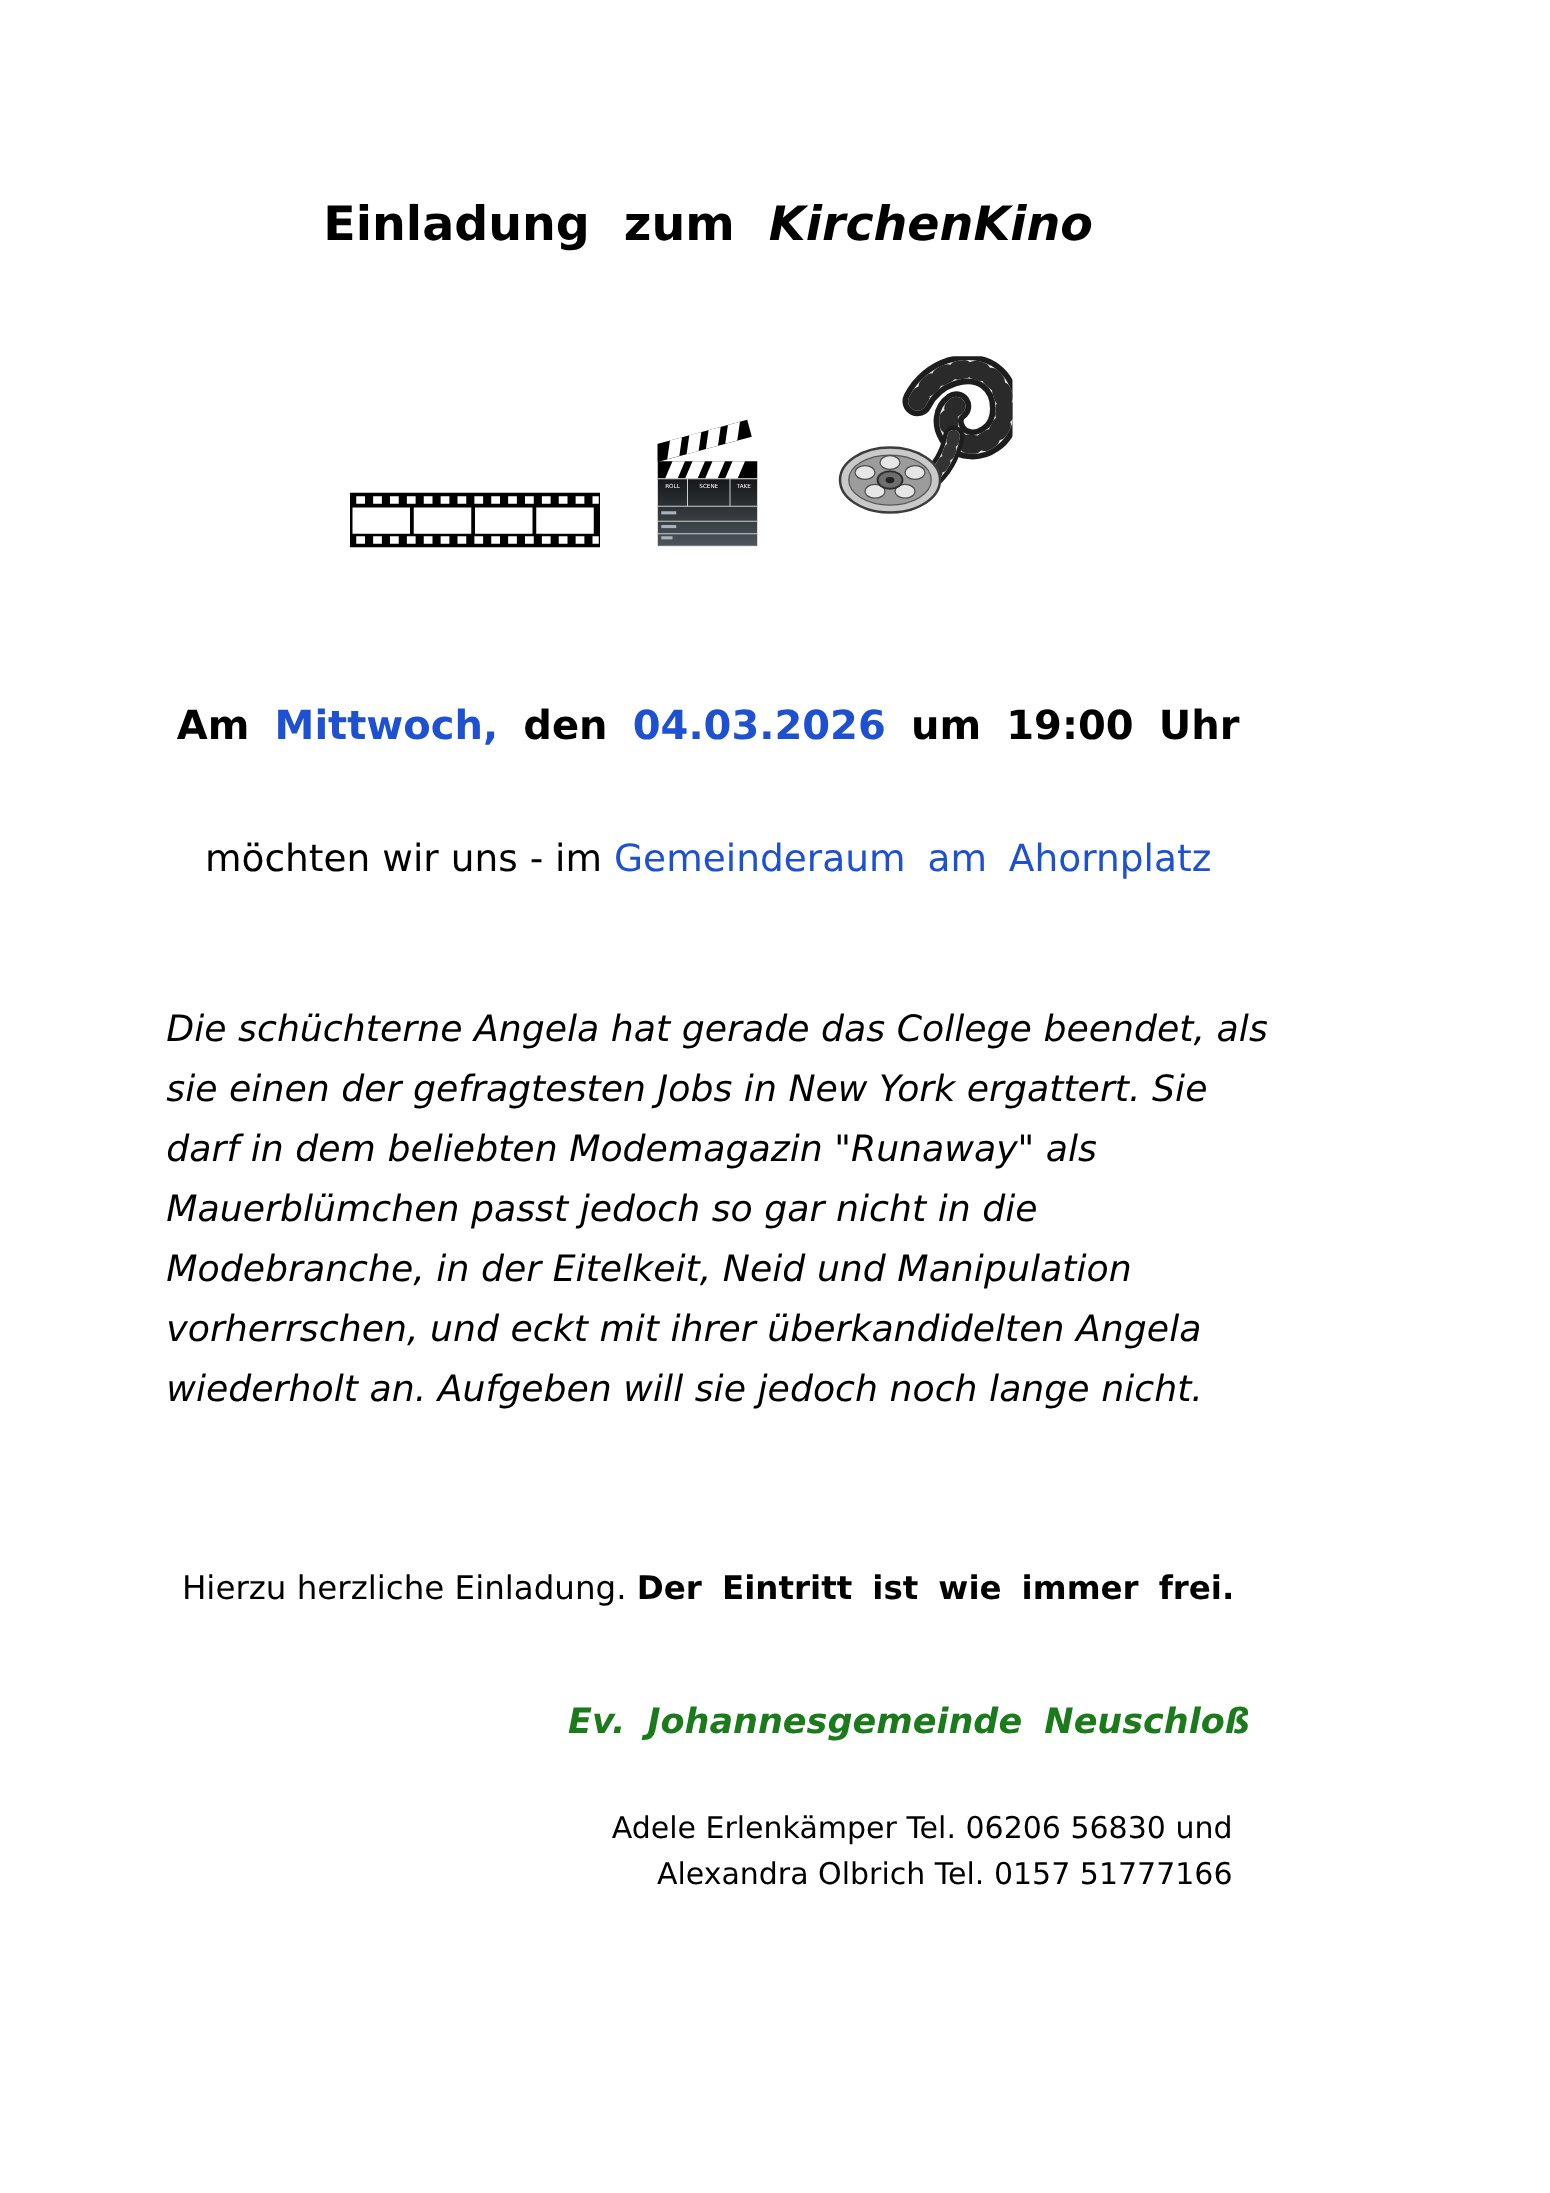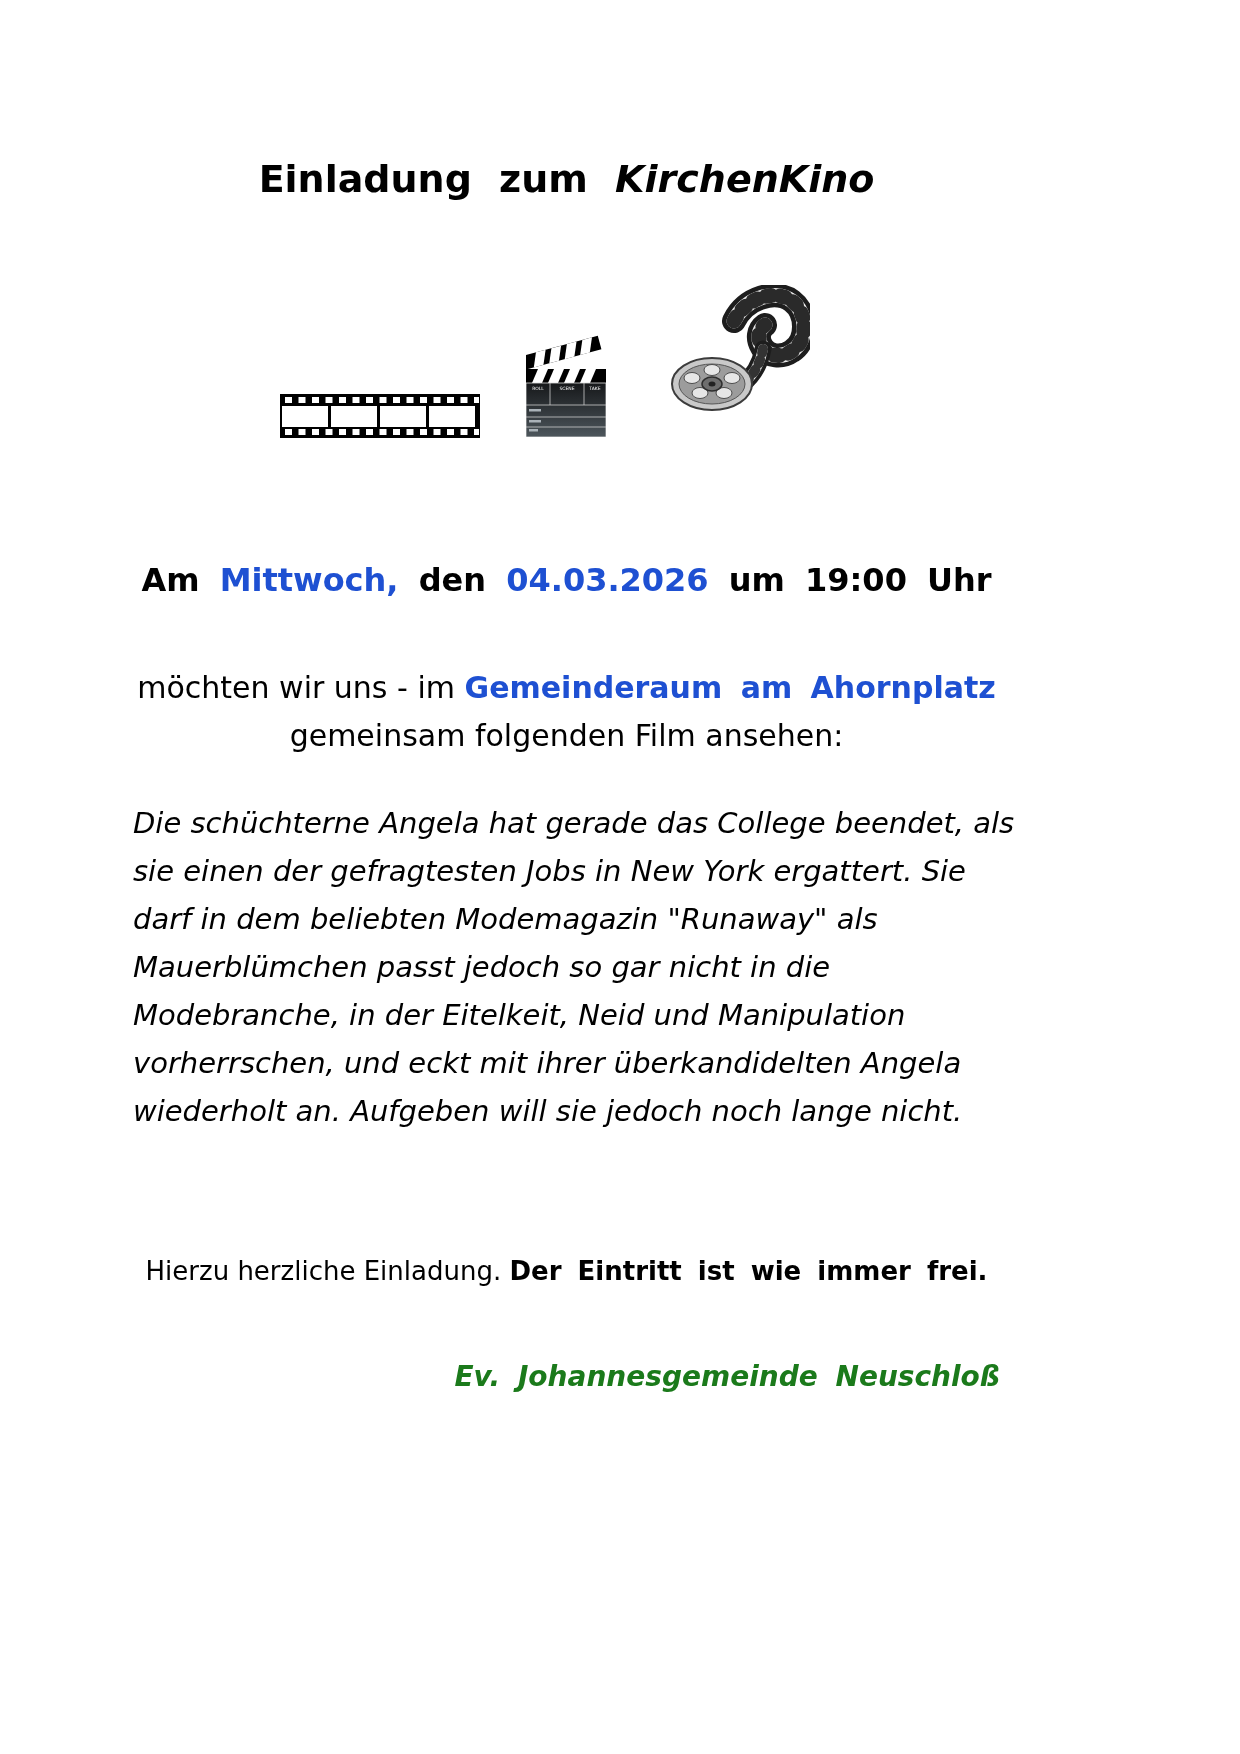--- a/index.html
+++ b/index.html
@@ -54,21 +54,21 @@
   .location-block {
     position: absolute;
     top: 617px;
     left: 0;
     width: 100%;
     text-align: center;
     font-size: 30px;
     line-height: 48px;
     white-space: nowrap;
   }
-  .location-block .highlight { font-weight: bold; word-spacing: 8px; }
+  .location-block .highlight { font-weight: normal; word-spacing: 8px; }
 
   .synopsis {
     position: absolute;
     top: 752px;
     left: 0;
     font-size: 29px;
     font-style: italic;
     line-height: 48px;
     white-space: nowrap;
   }
@@ -235,35 +235,38 @@
       <span>den</span>
       <span class="blue">04.03.2026</span>
       <span>um 19:00 Uhr</span>
     </div>
 
     <div class="location-block">
       <div>
         <span>möchten wir uns - im</span>
         <span class="blue highlight">Gemeinderaum am Ahornplatz</span>
       </div>
-      <div>gemeinsam folgenden Film ansehen:</div>
     </div>
 
     <div class="synopsis">
       <div>Die schüchterne Angela hat gerade das College beendet, als</div>
       <div>sie einen der gefragtesten Jobs in New York ergattert. Sie</div>
       <div>darf in dem beliebten Modemagazin "Runaway" als</div>
       <div>Mauerblümchen passt jedoch so gar nicht in die</div>
       <div>Modebranche, in der Eitelkeit, Neid und Manipulation</div>
       <div>vorherrschen, und eckt mit ihrer überkandidelten Angela</div>
       <div>wiederholt an. Aufgeben will sie jedoch noch lange nicht.</div>
     </div>
 
     <div class="invitation">
       <span>Hierzu herzliche Einladung. </span>
       <span class="bold">Der Eintritt ist wie immer frei.</span>
     </div>
 
     <div class="signature">Ev. Johannesgemeinde Neuschloß</div>
 
+    <div class="contacts">
+      <div>Adele Erlenkämper Tel. 06206 56830 und</div>
+      <div>Alexandra Olbrich Tel. 0157 51777166</div>
+    </div>
 
   </div>
 </div>
 
 </body></html>

